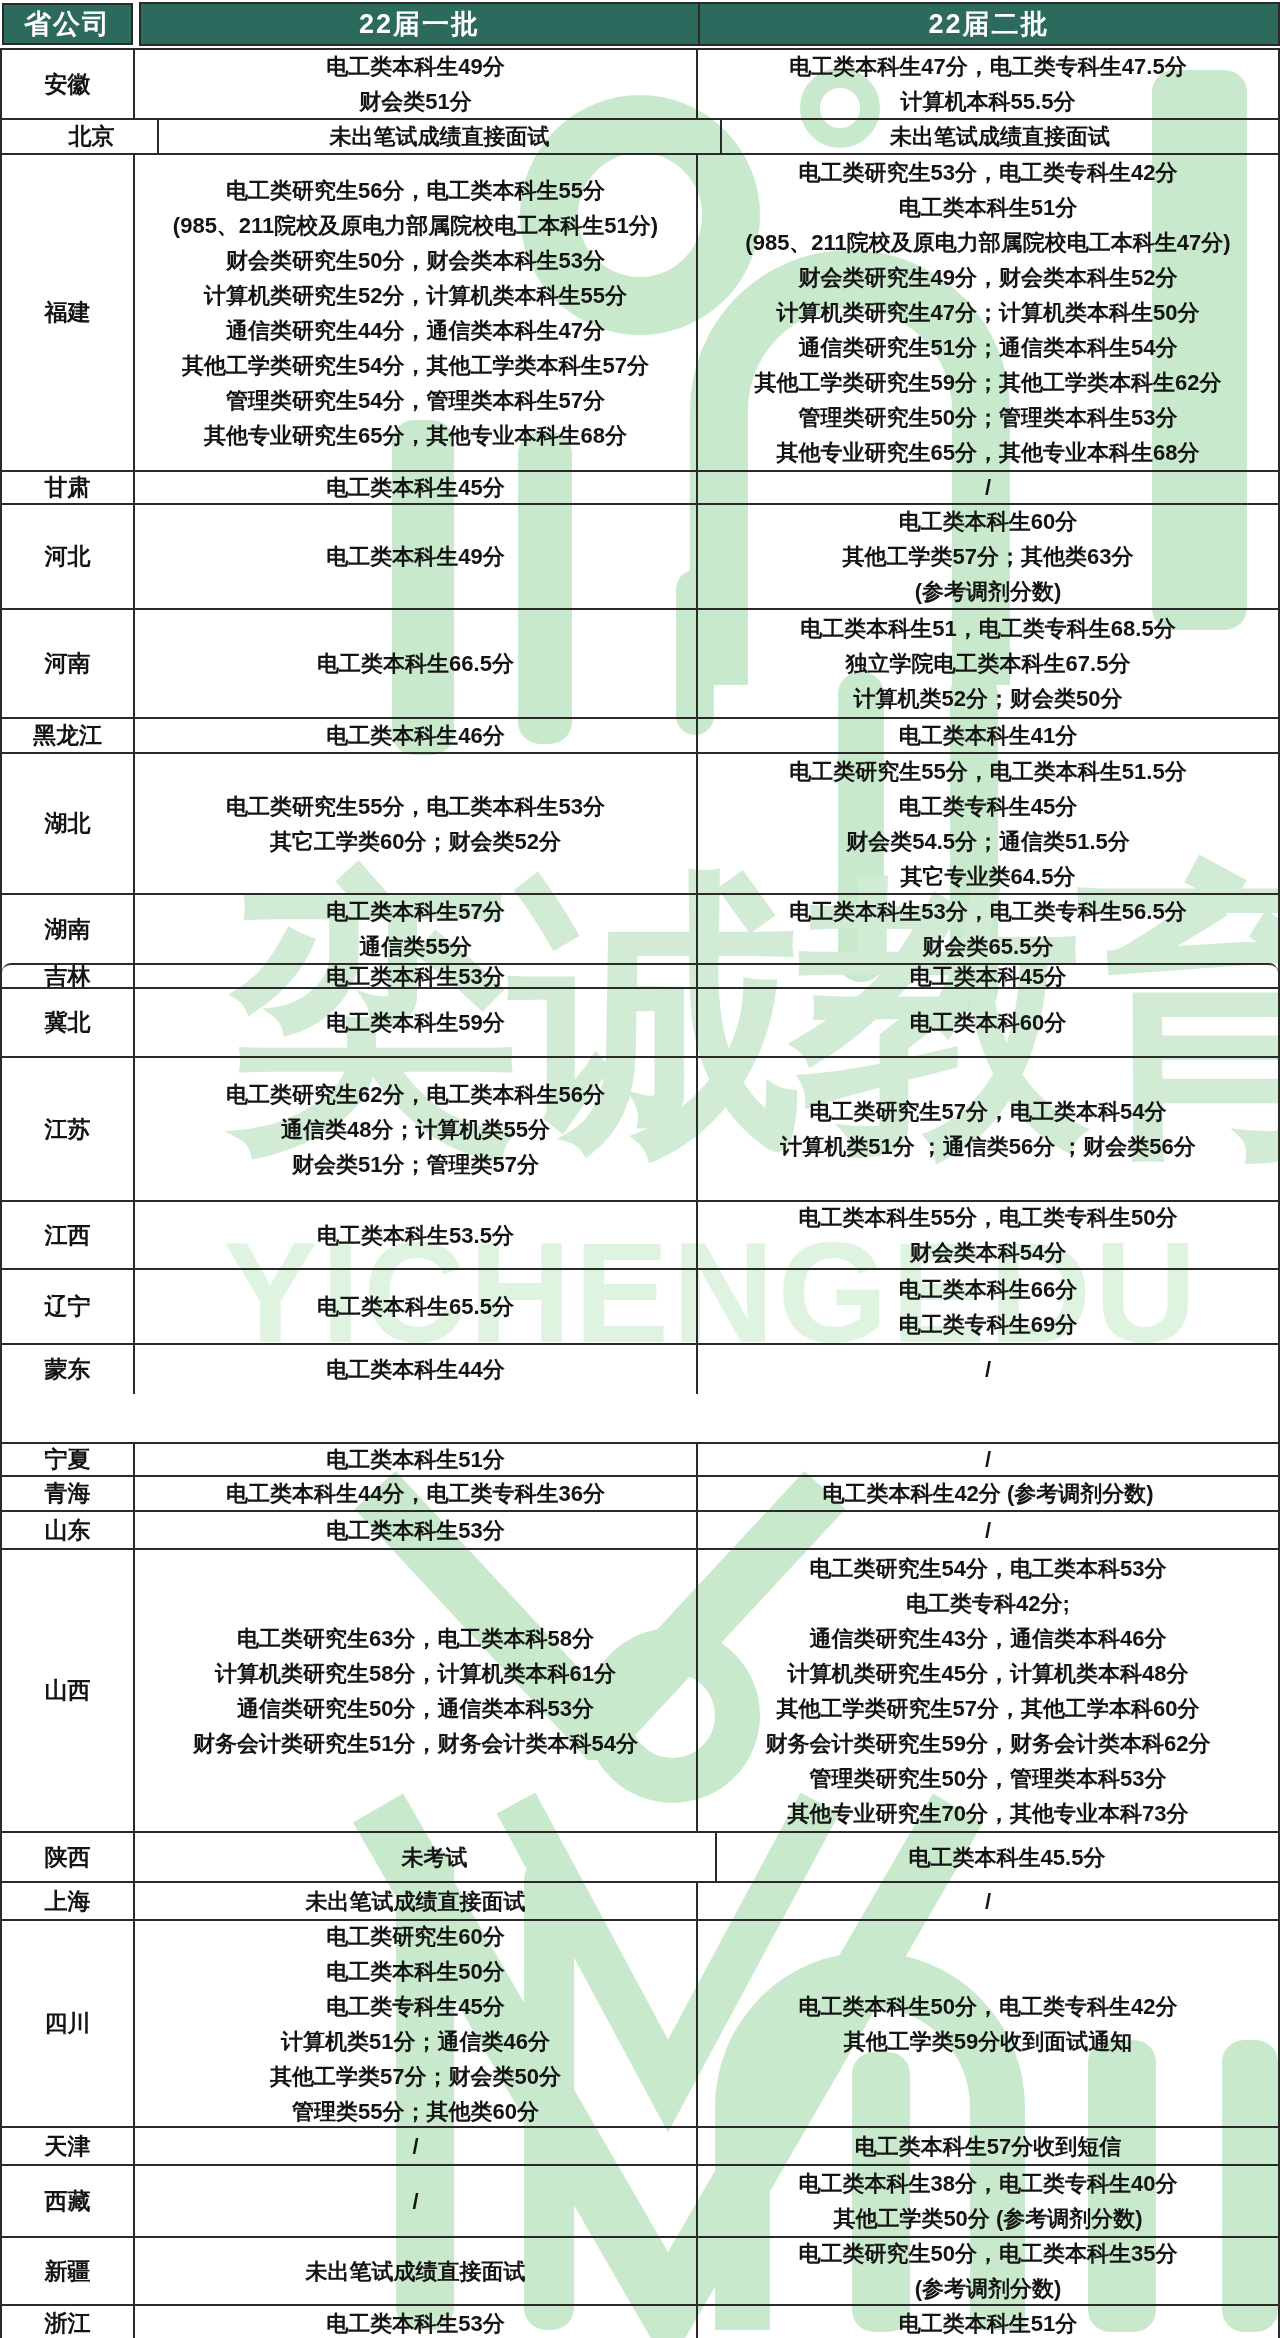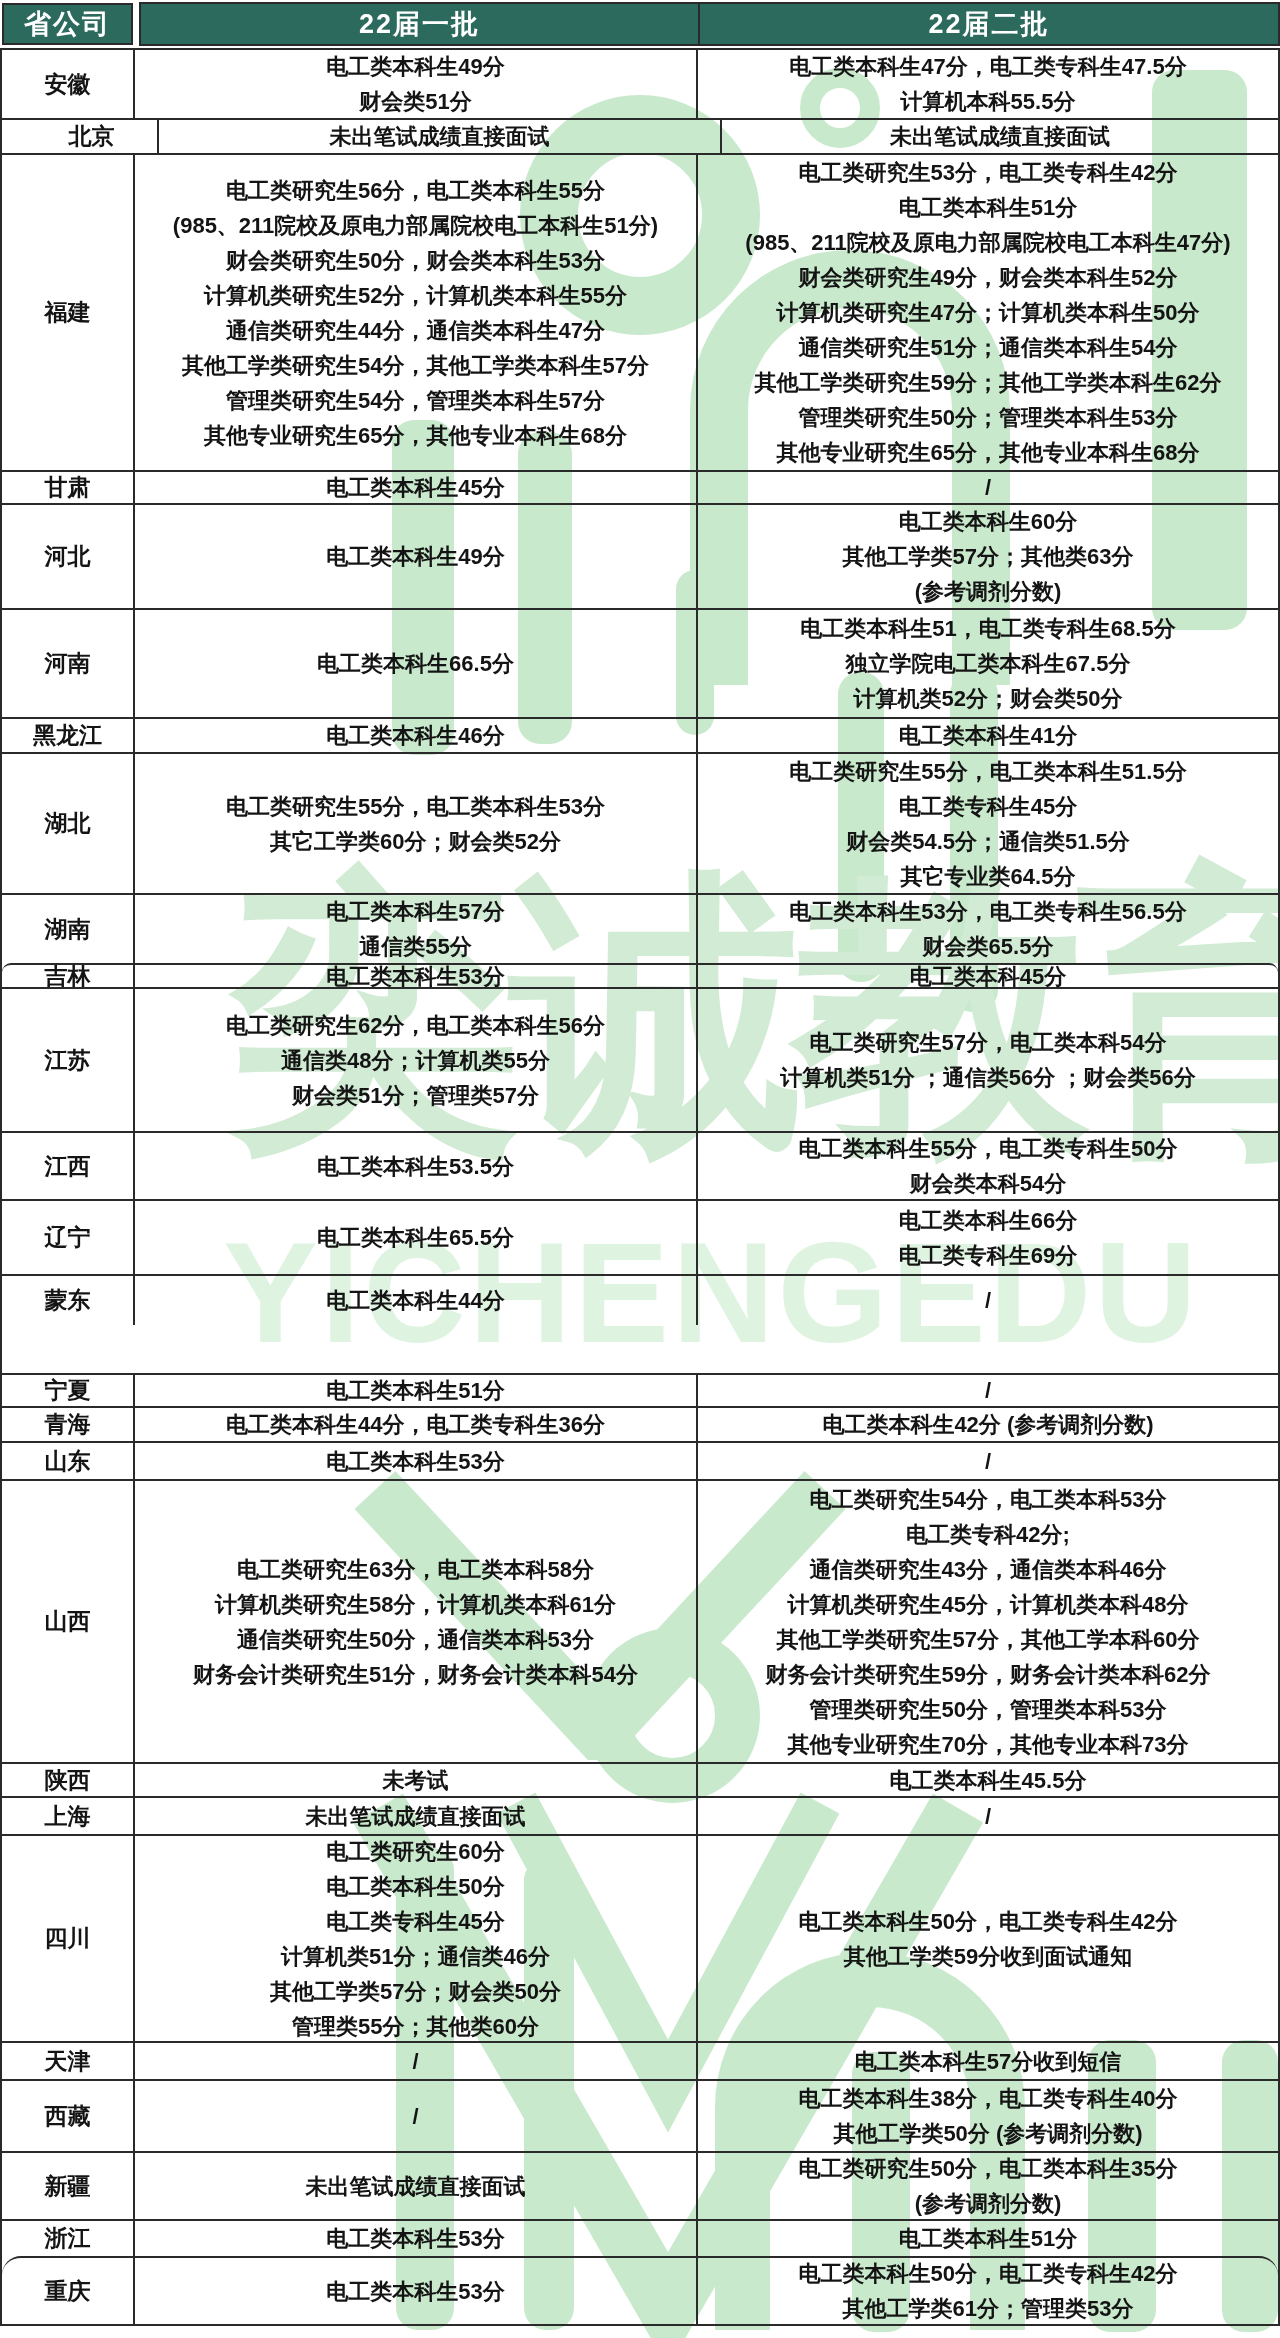--- a/index.html
+++ b/index.html
@@ -223,20 +223,29 @@
   <div class="row" style="height: 24px; border-radius: 9px;">
     <div class="cell province">吉林</div>
     <div class="cell batch1">
             <div class="line">电工类本科生53分</div>
           </div>
     <div class="cell batch2">
             <div class="line">电工类本科45分</div>
           </div>
   </div>
 
+  <div class="row" style="height: 69px;">
+    <div class="cell province">冀北</div>
+    <div class="cell batch1">
+            <div class="line">电工类本科生59分</div>
+          </div>
+    <div class="cell batch2">
+            <div class="line">电工类本科60分</div>
+          </div>
+  </div>
 
   <div class="row" style="height: 144px;">
     <div class="cell province">江苏</div>
     <div class="cell batch1">
             <div class="line">电工类研究生62分，电工类本科生56分</div>
             <div class="line">通信类48分；计算机类55分</div>
             <div class="line">财会类51分；管理类57分</div>
           </div>
     <div class="cell batch2">
             <div class="line">电工类研究生57分，电工类本科54分</div>
@@ -319,21 +328,21 @@
             <div class="line">电工类专科42分;</div>
             <div class="line">通信类研究生43分，通信类本科46分</div>
             <div class="line">计算机类研究生45分，计算机类本科48分</div>
             <div class="line">其他工学类研究生57分，其他工学本科60分</div>
             <div class="line">财务会计类研究生59分，财务会计类本科62分</div>
             <div class="line">管理类研究生50分，管理类本科53分</div>
             <div class="line">其他专业研究生70分，其他专业本科73分</div>
           </div>
   </div>
 
-  <div class="row" style="height: 34px;">
+  <div class="row" style="height: 50px; gap: 19px;">
     <div class="cell province">陕西</div>
     <div class="cell batch1">
             <div class="line">未考试</div>
           </div>
     <div class="cell batch2">
             <div class="line">电工类本科生45.5分</div>
           </div>
   </div>
 
   <div class="row" style="height: 38px;">

